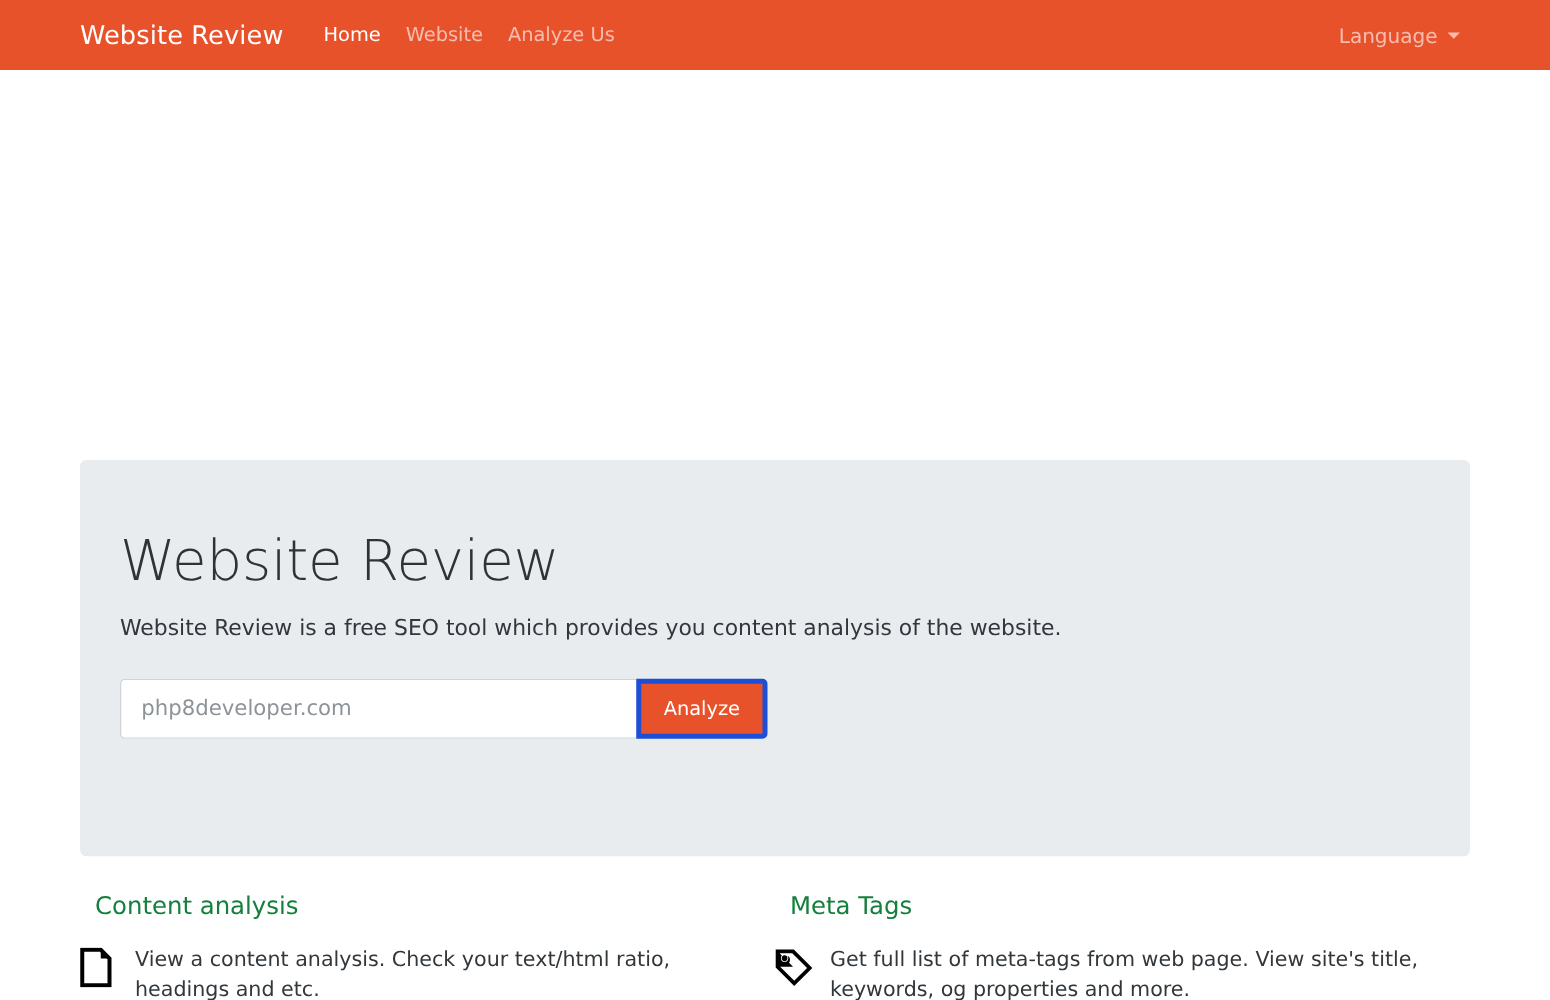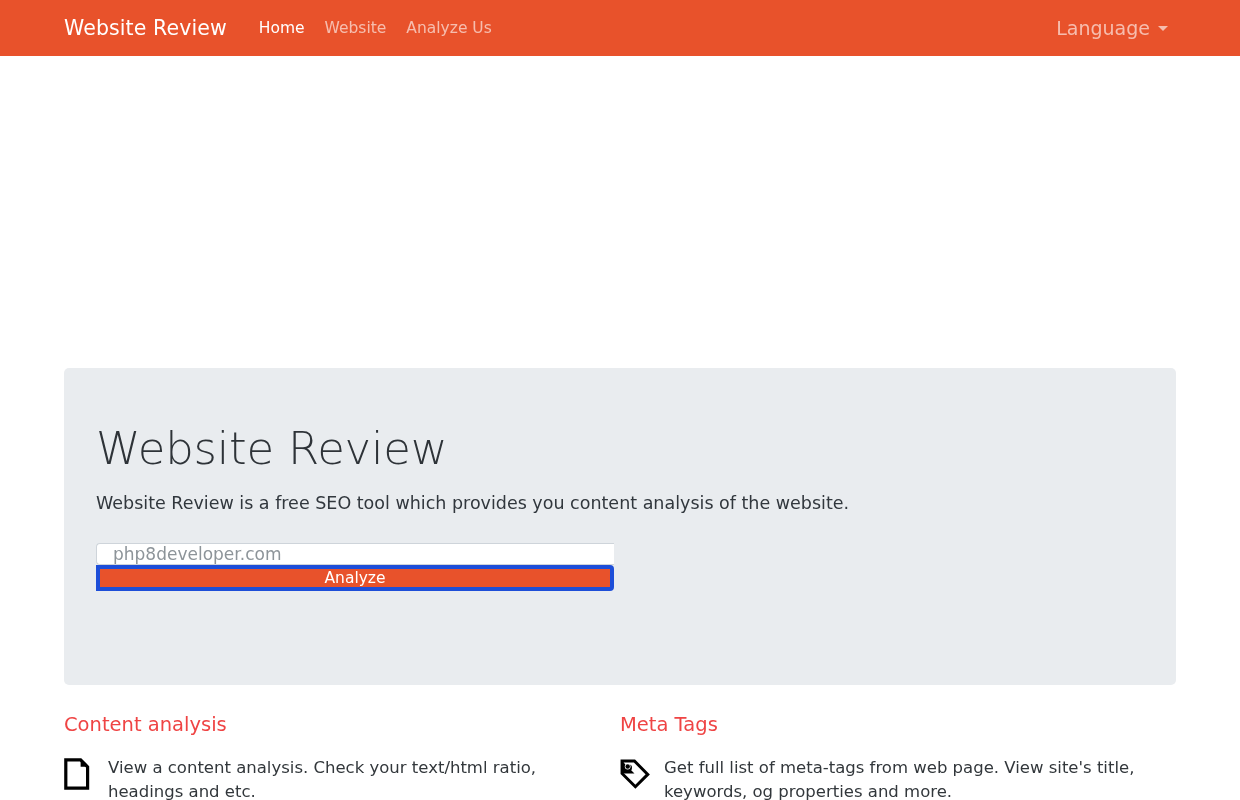--- a/index.html
+++ b/index.html
@@ -44,21 +44,21 @@
     white-space: nowrap;
   }
   .nav-link.active { color: #ffffff; }
   .nav-right {
     margin-left: auto;
     display: flex;
     align-items: center;
   }
   .lang-toggle {
     color: rgba(255,255,255,0.62);
-    font-size: 19px;
+    font-size: 16px;
     display: flex;
     align-items: center;
     gap: 8px;
     cursor: pointer;
     white-space: nowrap;
   }
   .caret {
     width: 0; height: 0;
     border-left: 5px solid transparent;
     border-right: 5px solid transparent;
@@ -96,21 +96,20 @@
     font-weight: 400;
     color: #31373d;
     margin: 11px 0 26px 0;
     line-height: 1.5;
   }
   .search-group {
     display: flex;
     align-items: stretch;
     width: 518px;
     height: 48px;
-    flex-direction: column;
   }
   .search-input {
     flex: 1;
     border: 1px solid #ced4da;
     border-right: none;
     border-radius: 4px 0 0 4px;
     background: #ffffff;
     font-size: 17px;
     font-family: "DejaVu Sans", "Liberation Sans", sans-serif;
     color: #495057;
@@ -137,22 +136,22 @@
     gap: 0;
   }
   .feature-col {
     width: 556px;
     padding-right: 16px;
   }
   .feature-col:last-child { padding-right: 0; }
   .feature-heading {
     font-size: 19.5px;
     font-weight: 400;
-    color: #ef4444;
-    margin: 0 0 20px 0;
+    color: #15803d;
+    margin: 0 0 20px 12px;
     line-height: 1.2;
   }
   .feature-body {
     display: flex;
     align-items: flex-start;
     gap: 14px;
   }
   .feature-icon {
     flex: 0 0 auto;
     width: 30px;

